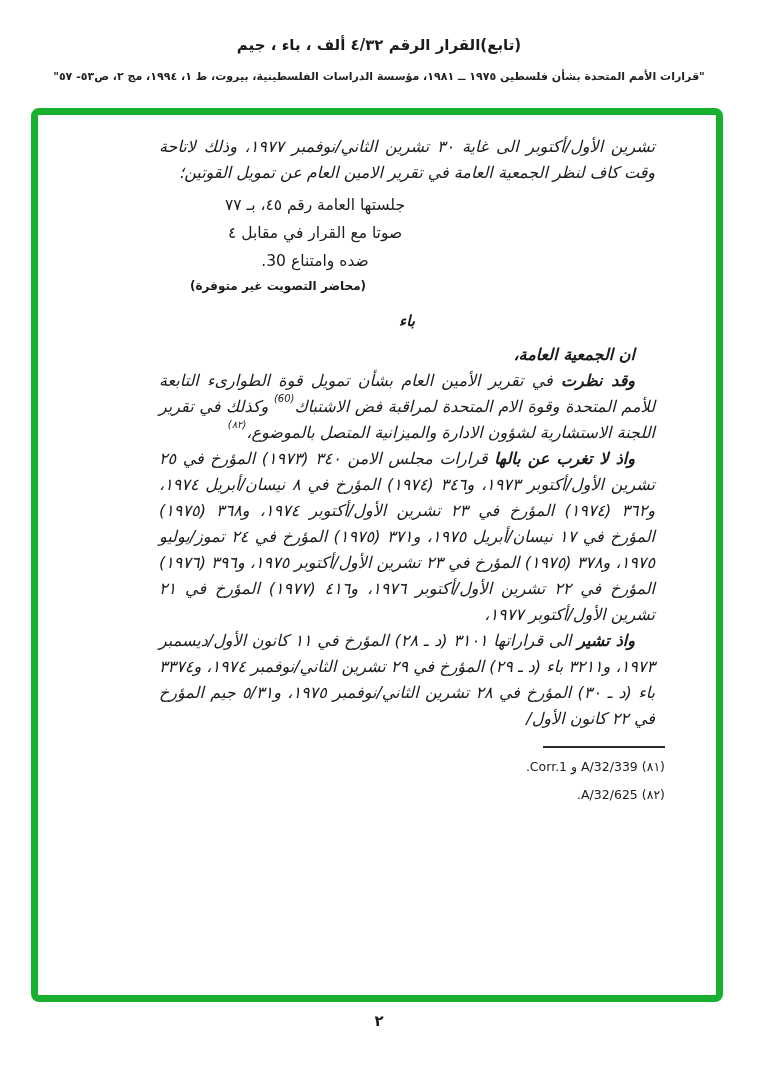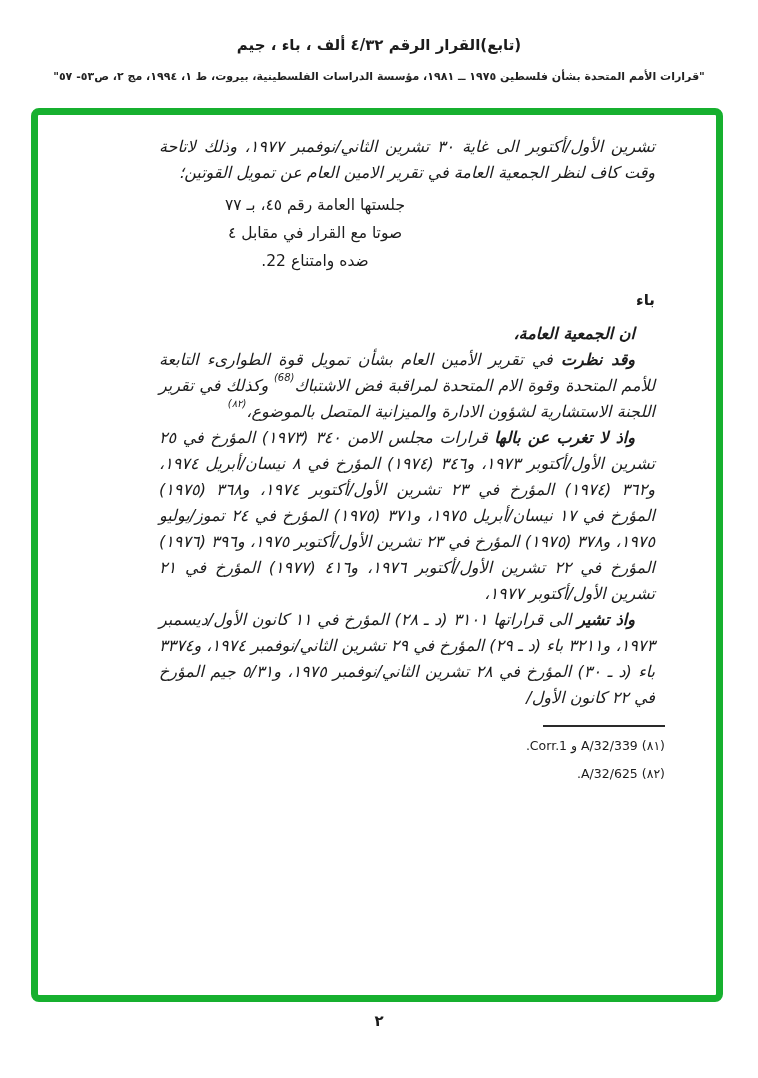--- a/index.html
+++ b/index.html
@@ -30,21 +30,21 @@
   .content p.ind{text-indent:20px;}
   .b{font-weight:bold;}
   sup.fnref{font-size:10px;line-height:0;position:relative;top:-4px;}
   
   .adoption{
     width:250px;margin:5px 215px 4px 0;text-align:center;
     font-size:15.5px;line-height:28px;
   }
   .adoption .note{font-size:12px;font-weight:bold;line-height:20px;text-align:left;margin-top:1px;}
   
-  .sec-head{text-align:right;font-weight:bold;font-size:15px;margin:12px 0 8px 0;}
+  .sec-head{text-align:center;font-weight:bold;font-size:15px;margin:12px 0 8px 0;font-style:italic;}
   
   .footnotes{margin:14px -10px 0 0;direction:rtl;font-size:12.5px;line-height:28px;}
   .fn-sep{border-top:2px solid #2a2a2a;width:122px;margin:0 0 5px 0;}
   
   .pageno{
     position:absolute;top:1012px;left:0;width:100%;text-align:center;
     font-size:15px;font-weight:bold;
   }
 </style>
 </head>
@@ -56,28 +56,29 @@
 <div class="frame" style="border-color: rgb(23, 176, 47);"></div>
 
 <div class="content">
   <div id="paras-a">
       <p><span>تشرين الأول/أكتوبر الى غاية ٣٠ تشرين الثاني/نوفمبر ١٩٧٧، وذلك لاتاحة وقت كاف لنظر الجمعية العامة في تقرير الامين العام عن تمويل القوتين؛</span></p>
     </div>
 
   <div class="adoption" id="adoption-block">
       <div>جلستها العامة رقم ٤٥، بـ ٧٧</div>
       <div>صوتا مع القرار في مقابل ٤</div>
-      <div>ضده وامتناع 22.</div>
+      <div>ضده وامتناع 30.</div>
+      <div class="note">(محاضر التصويت غير متوفرة)</div>
     </div>
 
   <div class="sec-head">باء</div>
 
   <div id="paras-b">
       <p class="ind"><span class="b">ان الجمعية العامة،</span></p>
-      <p class="ind"><span class="b">وقد نظرت</span><span> في تقرير الأمين العام بشأن تمويل قوة الطوارىء التابعة للأمم المتحدة وقوة الام المتحدة لمراقبة فض الاشتباك</span><sup class="fnref">(68)</sup><span>  وكذلك في تقرير اللجنة الاستشارية لشؤون الادارة والميزانية المتصل بالموضوع،</span><sup class="fnref">(٨٢)</sup></p>
+      <p class="ind"><span class="b">وقد نظرت</span><span> في تقرير الأمين العام بشأن تمويل قوة الطوارىء التابعة للأمم المتحدة وقوة الام المتحدة لمراقبة فض الاشتباك</span><sup class="fnref">(60)</sup><span>  وكذلك في تقرير اللجنة الاستشارية لشؤون الادارة والميزانية المتصل بالموضوع،</span><sup class="fnref">(٨٢)</sup></p>
       <p class="ind"><span class="b">واذ لا تغرب عن بالها</span><span> قرارات مجلس الامن ٣٤٠ (١٩٧٣) المؤرخ في ٢٥ تشرين الأول/أكتوبر ١٩٧٣، و٣٤٦ (١٩٧٤) المؤرخ في ٨ نيسان/أبريل ١٩٧٤، و٣٦٢ (١٩٧٤) المؤرخ في ٢٣ تشرين الأول/أكتوبر ١٩٧٤، و٣٦٨ (١٩٧٥) المؤرخ في ١٧ نيسان/أبريل ١٩٧٥، و٣٧١ (١٩٧٥) المؤرخ في ٢٤ تموز/يوليو ١٩٧٥، و٣٧٨ (١٩٧٥) المؤرخ في ٢٣ تشرين الأول/أكتوبر ١٩٧٥، و٣٩٦ (١٩٧٦) المؤرخ في ٢٢ تشرين الأول/أكتوبر ١٩٧٦، و٤١٦ (١٩٧٧) المؤرخ في ٢١ تشرين الأول/أكتوبر ١٩٧٧،</span></p>
       <p class="ind"><span class="b">واذ تشير</span><span> الى قراراتها ٣١٠١ (د ـ ٢٨) المؤرخ في ١١ كانون الأول/ديسمبر ١٩٧٣، و٣٢١١ باء (د ـ ٢٩) المؤرخ في ٢٩ تشرين الثاني/نوفمبر ١٩٧٤، و٣٣٧٤ باء (د ـ ٣٠) المؤرخ في ٢٨ تشرين الثاني/نوفمبر ١٩٧٥، و٥/٣١ جيم المؤرخ في ٢٢ كانون الأول/</span></p>
     </div>
 
   <div class="footnotes">
     <div class="fn-sep"></div>
     <div id="fn-list">
         <div>(٨١) A/32/339 و Corr.1.</div>
         <div>(٨٢) A/32/625.</div>
       </div>

